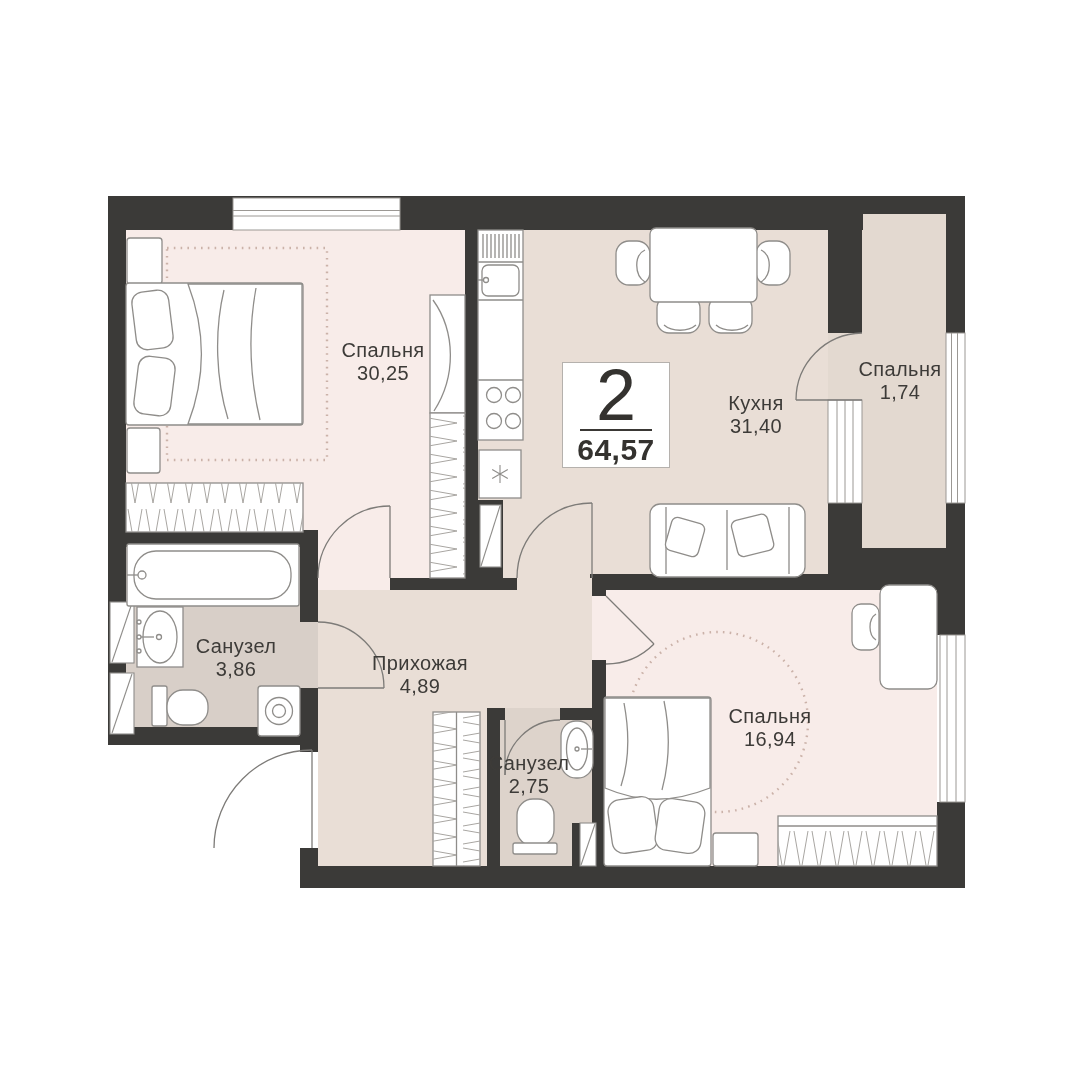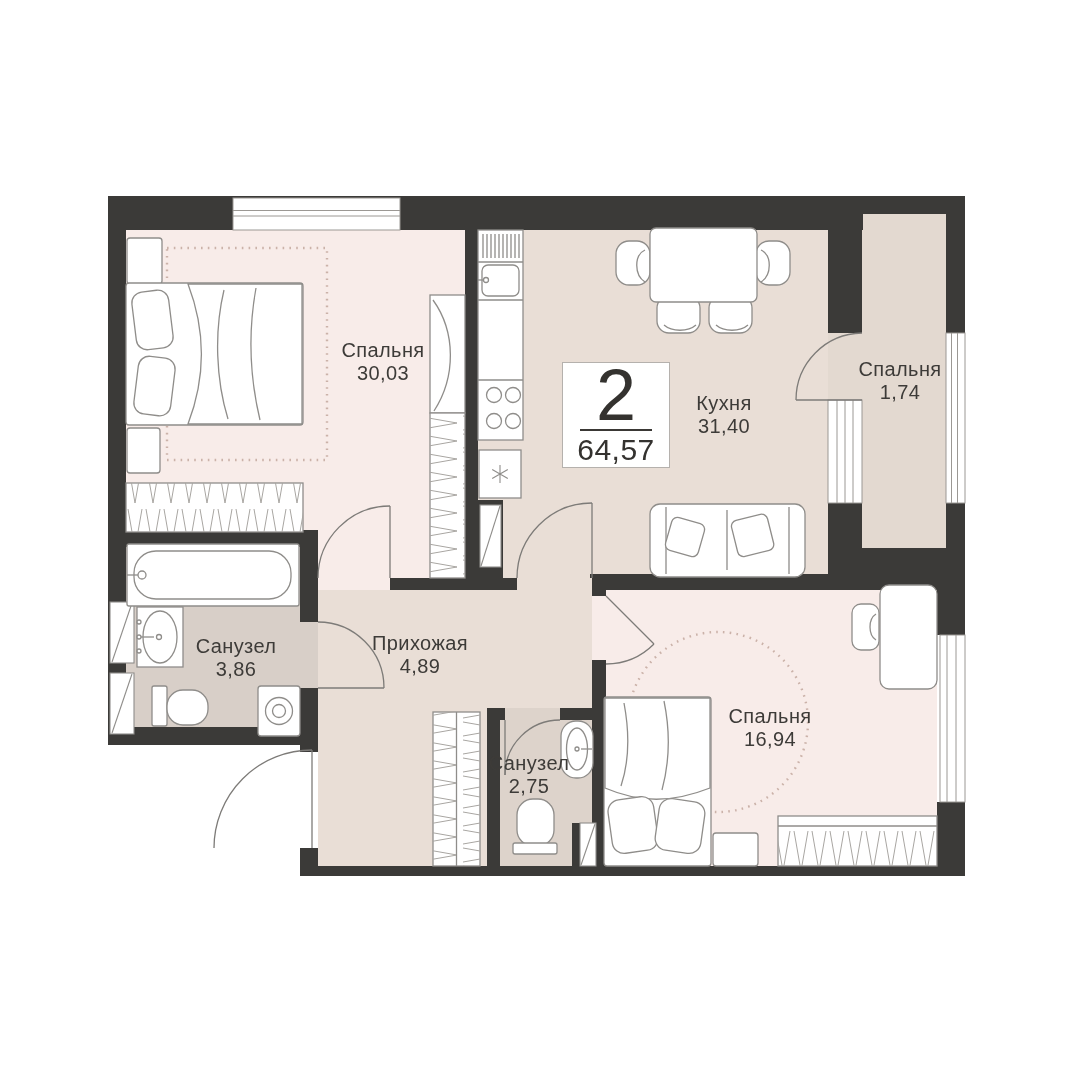--- a/index.html
+++ b/index.html
@@ -1,34 +1,34 @@
 <!DOCTYPE html>
 <html><head>
 <meta charset="utf-8">
 <style>
   html,body{margin:0;padding:0;background:#ffffff;}
   .canvas{
-    position:relative;width:1080px;height:876px;background:#ffffff;
+    position:relative;width:1080px;height:1080px;background:#ffffff;
     font-family:"Liberation Sans","DejaVu Sans",sans-serif;overflow:hidden;
   }
   .plan-svg{position:absolute;left:0;top:0;width:1080px;height:1080px;}
   .room-label{
     position:absolute;transform:translateX(-50%);text-align:center;
     color:#3d3b38;font-size:20px;line-height:22px;letter-spacing:.4px;white-space:nowrap;
   }
   .room-label .rarea{margin-top:1px;}
   .badge{
     position:absolute;left:562px;top:362px;width:108px;height:106px;
     background:#ffffff;border:1.5px solid #b5b1ad;box-sizing:border-box;
     display:flex;flex-direction:column;align-items:center;justify-content:center;
     color:#34322f;
   }
   .badge-num{font-size:72px;line-height:60px;font-weight:300;}
   .badge-line{width:72px;border-top:2px solid #3a3835;margin:4px auto 3px;}
-  .badge-area{font-size:30px;line-height:32px;font-weight:400;letter-spacing:.5px;}
+  .badge-area{font-size:30px;line-height:32px;font-weight:700;letter-spacing:.5px;}
 </style>
 </head>
 <body>
 
 <div class="canvas">
 
 <svg class="plan-svg" viewBox="0 0 1080 1080">
   <defs>
     <pattern id="hatchV" width="18" height="46" patternUnits="userSpaceOnUse">
       <path d="M2,3 L9,43 L16,3" fill="none" stroke="#a8a5a1" stroke-width="1"></path>
@@ -279,35 +279,35 @@
     <g>
       <rect x="778" y="816" width="159" height="50"></rect>
       <rect x="778" y="826" width="159" height="40" fill="url(#hatchV)" stroke="none"></rect>
       <path d="M778,826 H937" fill="none"></path>
     </g>
   </g>
 </svg>
 
 <div class="room-label" style="left:383px;top:339px">
   <div class="rname">Спальня</div>
-  <div class="rarea">30,03</div>
-</div>
-<div class="room-label" style="left:724px;top:392px">
+  <div class="rarea">30,25</div>
+</div>
+<div class="room-label" style="left:756px;top:392px">
   <div class="rname">Кухня</div>
   <div class="rarea">31,40</div>
 </div>
 <div class="room-label" style="left:900px;top:358px">
   <div class="rname">Спальня</div>
   <div class="rarea">1,74</div>
 </div>
 <div class="room-label" style="left:236px;top:635px">
   <div class="rname">Санузел</div>
   <div class="rarea">3,86</div>
 </div>
-<div class="room-label" style="left:420px;top:632px">
+<div class="room-label" style="left:420px;top:652px">
   <div class="rname">Прихожая</div>
   <div class="rarea">4,89</div>
 </div>
 <div class="room-label" style="left:529px;top:752px">
   <div class="rname">Санузел</div>
   <div class="rarea">2,75</div>
 </div>
 <div class="room-label" style="left:770px;top:705px">
   <div class="rname">Спальня</div>
   <div class="rarea">16,94</div>

